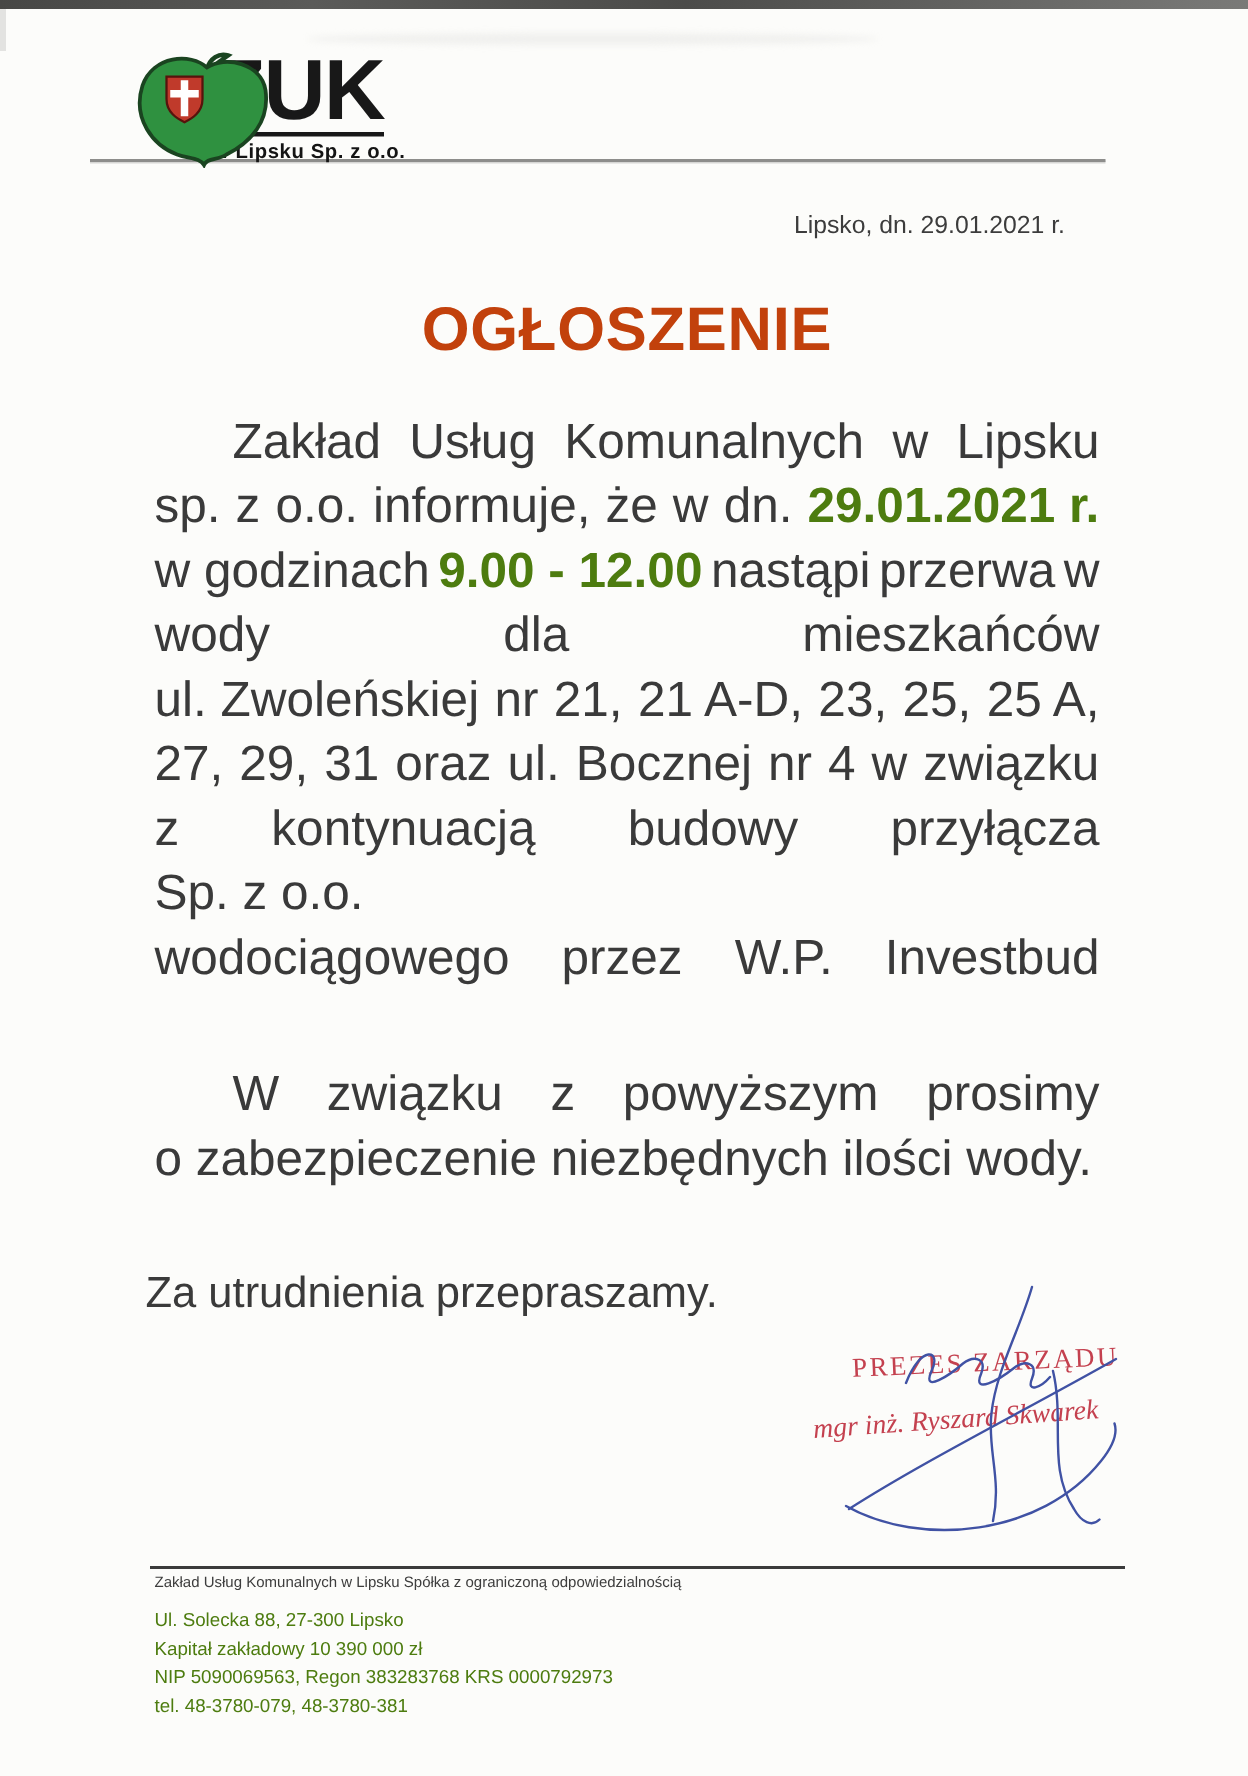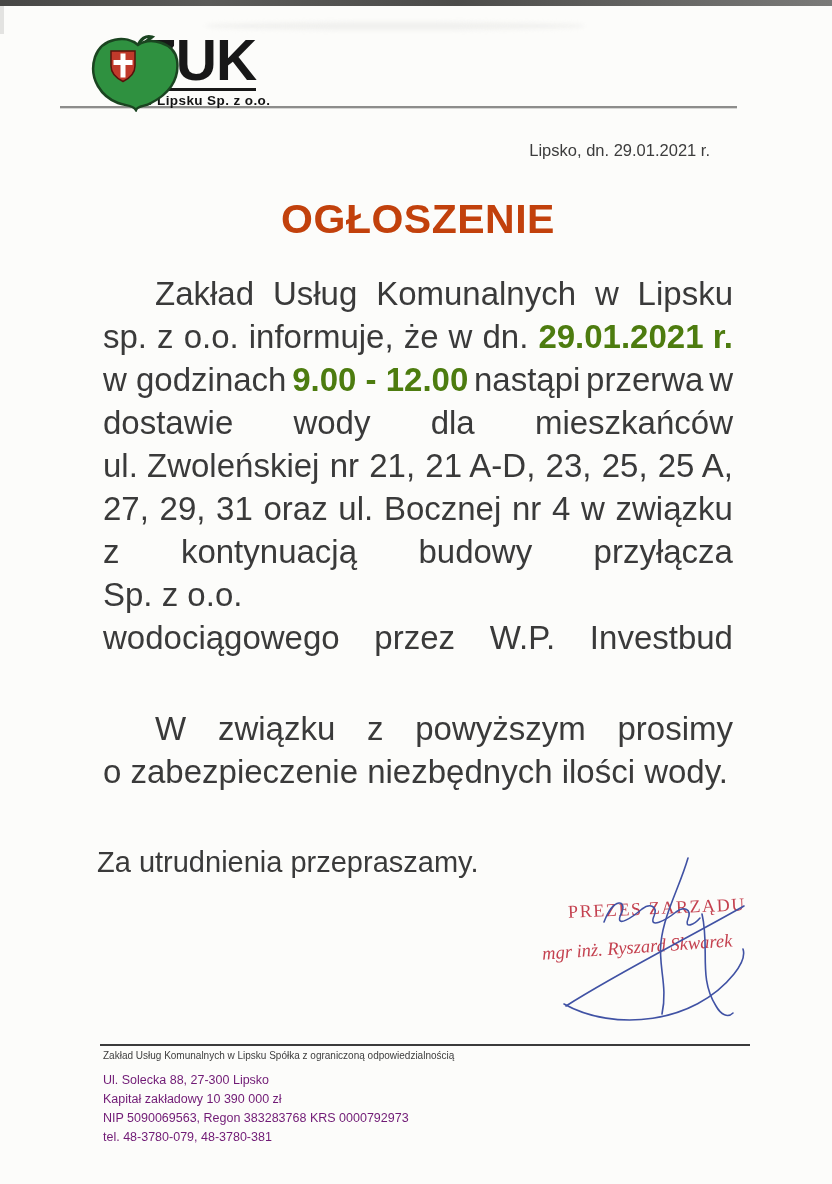--- a/index.html
+++ b/index.html
@@ -47,21 +47,21 @@
     font-family:"Liberation Serif", serif; font-size:18px; letter-spacing:1.6px;
     transform:rotate(-2.5deg); white-space:nowrap; }
   .stamp-name { position:absolute; left:-4px; top:83px; color:#c4414f;
     font-family:"Liberation Serif", serif; font-style:italic; font-size:18.5px;
     transform:rotate(-4deg); white-space:nowrap; }
   .ink { position:absolute; left:6px; top:2px; }
 
   
   .footer-rule { position:absolute; top:1044px; left:100px; width:650px; height:2px; background:#3b3b3b; }
   .f-company { position:absolute; top:1050px; left:103px; font-size:10px; color:#3d3d3d; }
-  .footer-small { position:absolute; top:1071px; left:103px; font-size:12.5px; color:#701a75; line-height:19px; }
+  .footer-small { position:absolute; top:1071px; left:103px; font-size:12.5px; color:#4d7c0f; line-height:19px; }
 </style>
 </head>
 <body>
 
 <div class="page">
 
   <div class="scan-strip-top"></div>
   <div class="scan-smudge"></div>
   <div class="scan-notch"></div>
 
@@ -108,21 +108,20 @@
           <span class="w b">29.01.2021 r.</span>
         </div>
         <div class="line just">
           <span class="w">w godzinach</span>
           <span class="w b">9.00 - 12.00</span>
           <span class="w">nastąpi</span>
           <span class="w">przerwa</span>
           <span class="w">w</span>
         </div>
         <div class="line just">
-          <span class="w">dostawie</span>
           <span class="w">wody</span>
           <span class="w">dla</span>
           <span class="w">mieszkańców</span>
         </div>
         <div class="line just">
           <span class="w">ul. Zwoleńskiej</span>
           <span class="w">nr</span>
           <span class="w">21,</span>
           <span class="w">21 A-D,</span>
           <span class="w">23,</span>

